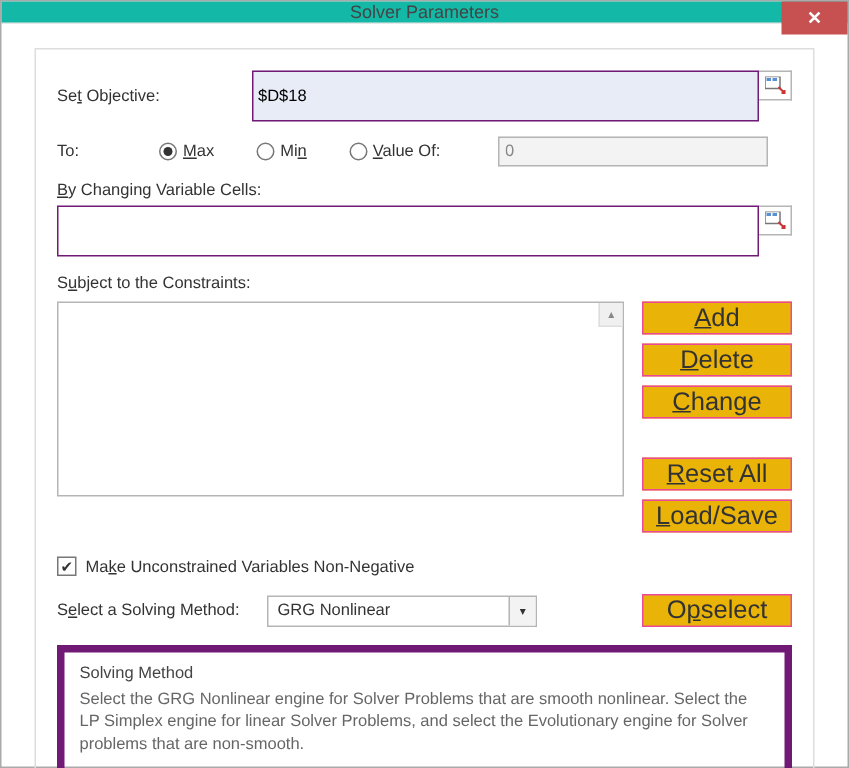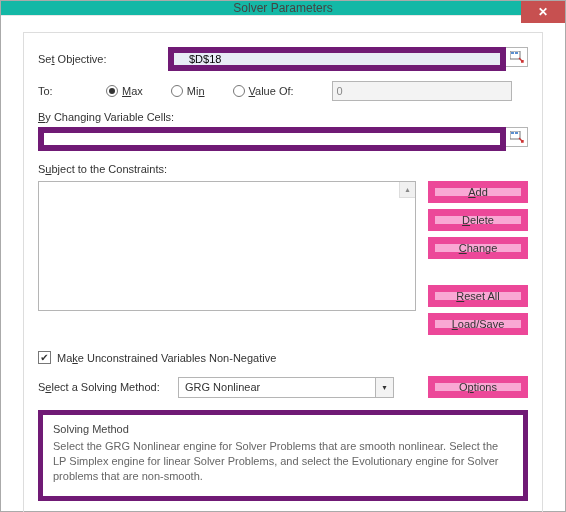--- a/index.html
+++ b/index.html
@@ -65,23 +65,23 @@
   }
   .row { display: flex; align-items: center; margin-bottom: 10px; }
   .lbl { width: 130px; }
   .underline { text-decoration: underline; text-underline-offset: 1px; }
   .input-with-picker {
     display: flex;
     flex: 1;
   }
   .textfield {
     flex: 1;
-    height: 24px;
-    border: 6px solid #701a75;
-    padding: 1px 15px;
+    height: 34px;
+    border: 1px solid #701a75;
+    padding: 1px 3px;
     font-size: 11px;
     background: #fff;
   }
   .textfield.objective {
     background: #e8ecf6;
     border-radius: 0;
   }
   .picker-btn {
     width: 22px;
     height: 20px;
@@ -154,23 +154,23 @@
     font-size: 8px;
   }
   .side-buttons {
     width: 100px;
     display: flex;
     flex-direction: column;
     gap: 6px;
   }
   .btn {
     height: 22px;
-    border: 7px solid #ec4899;
-    background: #f9a8d4;
-    font-size: 11px;
+    border: 1px solid #ec4899;
+    background: #eab308;
+    font-size: 17px;
     display: flex;
     align-items: center;
     justify-content: center;
     cursor: default;
   }
   .side-gap { height: 14px; }
   .checkbox-row {
     display: flex; align-items: center; gap: 6px;
     margin: 6px 0 12px 0;
   }
@@ -185,21 +185,21 @@
     color: #333;
   }
   .method-row {
     display: flex; align-items: center; 
     margin-bottom: 10px;
   }
   .combo {
     display: flex;
     border: 1px solid #b5b5b5;
     height: 21px;
-    width: 216px;
+    width: 180px;
     background: #fff;
   }
   .combo-text {
     flex: 1;
     padding: 2px 6px;
     font-size: 11px;
     display: flex;
     align-items: center;
   }
   .combo-btn {
@@ -337,21 +337,21 @@
       <div class="method-row">
         <div style="width:140px">
           <span>S</span><span class="underline">e</span><span>lect a Solving Method:</span>
         </div>
         <div class="combo">
           <div class="combo-text">GRG Nonlinear</div>
           <div class="combo-btn">▾</div>
         </div>
         <div style="flex:1"></div>
         <div class="btn" style="width:100px">
-            <span><span>O</span><span class="underline">p</span><span>tions</span></span>
+            <span><span>O</span><span class="underline">p</span><span>select</span></span>
           </div>
       </div>
 
       <div class="method-desc">
         <div class="heading">Solving Method</div>
         <div class="text">Select the GRG Nonlinear engine for Solver Problems that are smooth nonlinear. Select the LP Simplex engine for linear Solver Problems, and select the Evolutionary engine for Solver problems that are non-smooth.</div>
       </div>
 
     </div>
   </div>

